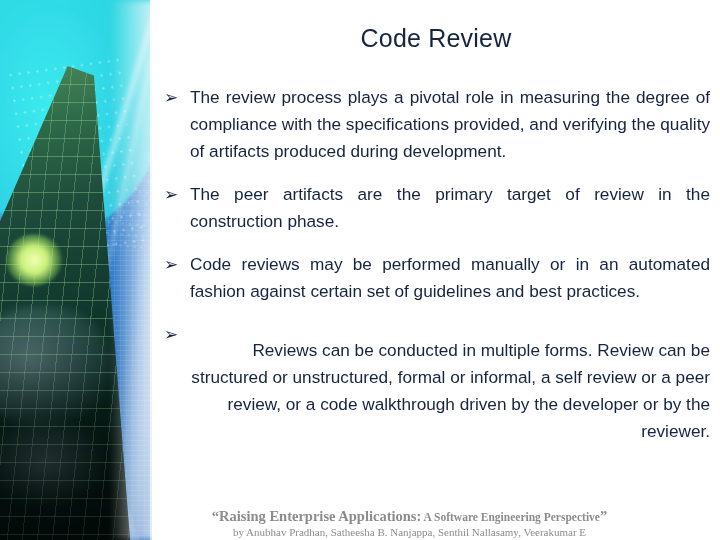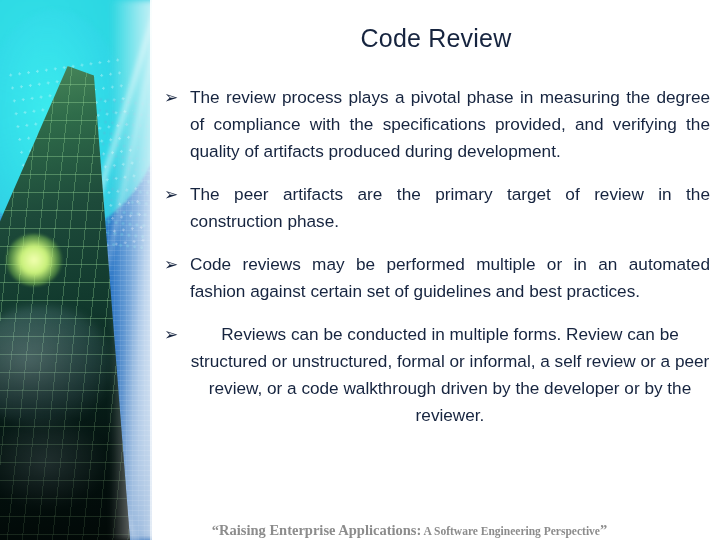--- a/index.html
+++ b/index.html
@@ -204,21 +204,21 @@
   }
   .bullet-text {
     flex: 1 1 auto;
     color: #16243f;
     font-size: 17.2px;
     line-height: 27px;
     text-align: justify;
     text-justify: inter-word;
     hyphens: none;
   }
-  .bullet.last .bullet-text { text-align: center; }
+  .bullet.last .bullet-text { text-align: right; margin-top: 16px; }
 
   
   #footer {
     position: absolute;
     left: 152px;
     bottom: 1px;
     width: 515px;
     color: #8c8c8c;
     font-family: "Liberation Serif", serif;
     text-align: center;
@@ -268,39 +268,40 @@
     <div class="art-glow-right"></div>
     <div class="art-edge"></div>
   </div>
 
   <div id="title">Code Review</div>
 
   <div id="bullets">
 
     <div class="bullet">
       <span class="bullet-marker">➢</span>
-      <span class="bullet-text">The review process plays a pivotal phase in measuring the degree of compliance with the specifications provided, and verifying the quality of artifacts produced during development.</span>
+      <span class="bullet-text">The review process plays a pivotal role in measuring the degree of compliance with the specifications provided, and verifying the quality of artifacts produced during development.</span>
     </div>
 
     <div class="bullet">
       <span class="bullet-marker">➢</span>
       <span class="bullet-text">The peer artifacts are the primary target of review in the construction phase.</span>
     </div>
 
     <div class="bullet">
       <span class="bullet-marker">➢</span>
-      <span class="bullet-text">Code reviews may be performed multiple or in an automated fashion against certain set of guidelines and best practices.</span>
+      <span class="bullet-text">Code reviews may be performed manually or in an automated fashion against certain set of guidelines and best practices.</span>
     </div>
 
     <div class="bullet last">
       <span class="bullet-marker">➢</span>
       <span class="bullet-text">Reviews can be conducted in multiple forms. Review can be structured or unstructured, formal or informal, a self review or a peer review, or a code walkthrough driven by the developer or by the reviewer.</span>
     </div>
 
   </div>
 
   <div id="footer">
     <div id="footer-line1">
       <span class="big">“</span><span class="big">Raising Enterprise Applications:</span><span class="small"> A Software Engineering Perspective</span><span class="big">”</span>
     </div>
+    <div id="footer-line2">by Anubhav Pradhan, Satheesha B. Nanjappa, Senthil Nallasamy, Veerakumar E</div>
   </div>
 
 </div>
 
 </body></html>

